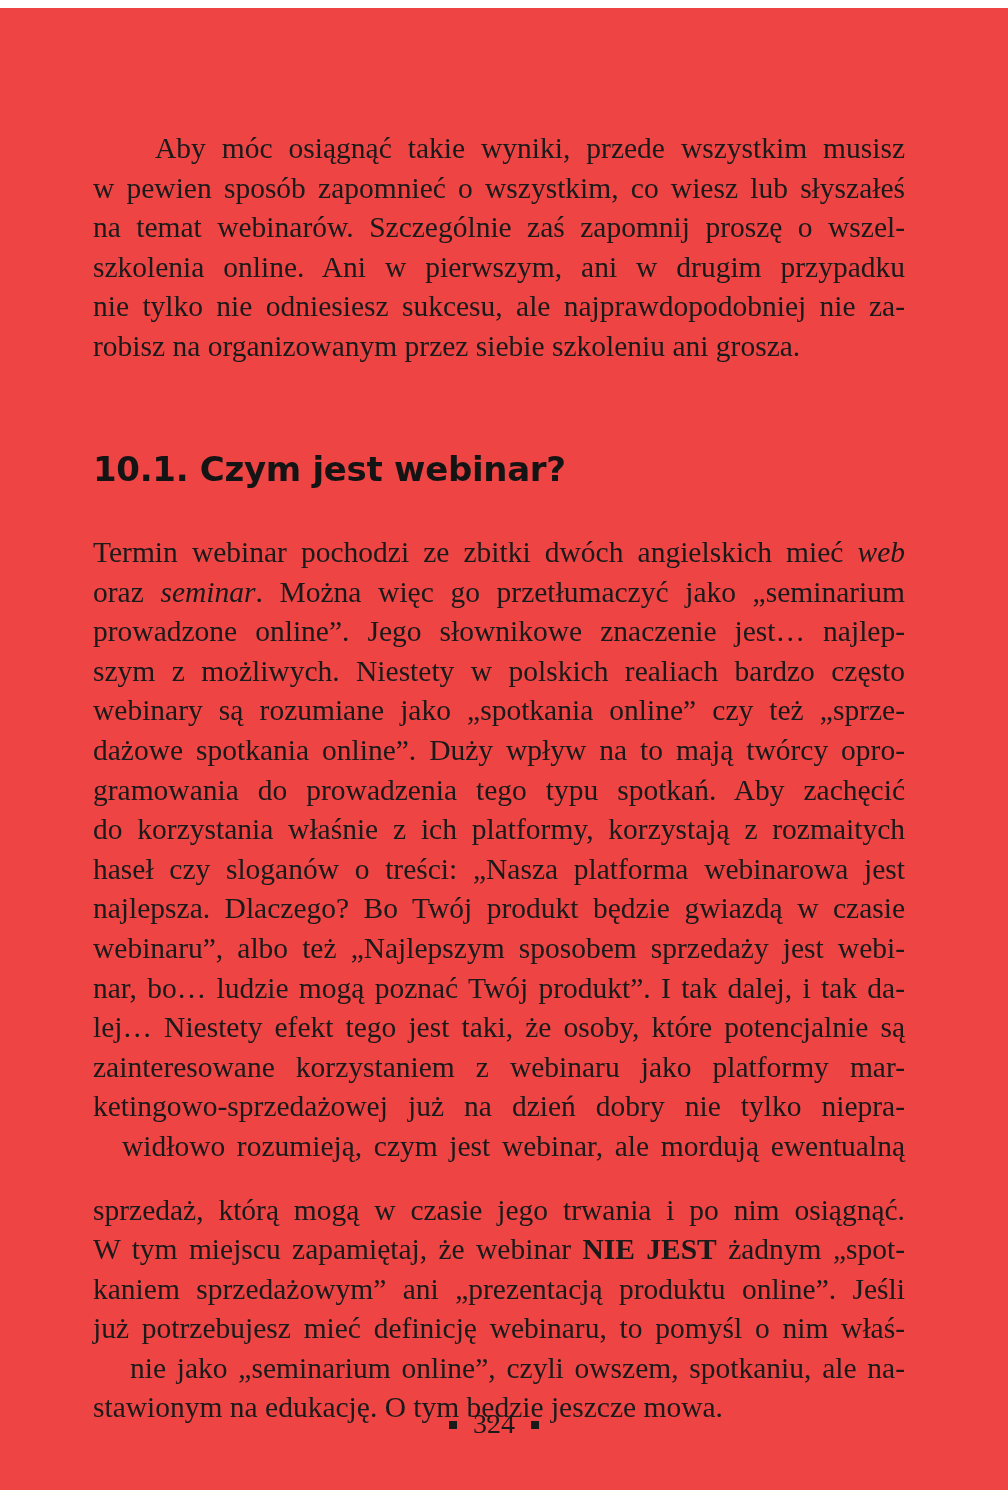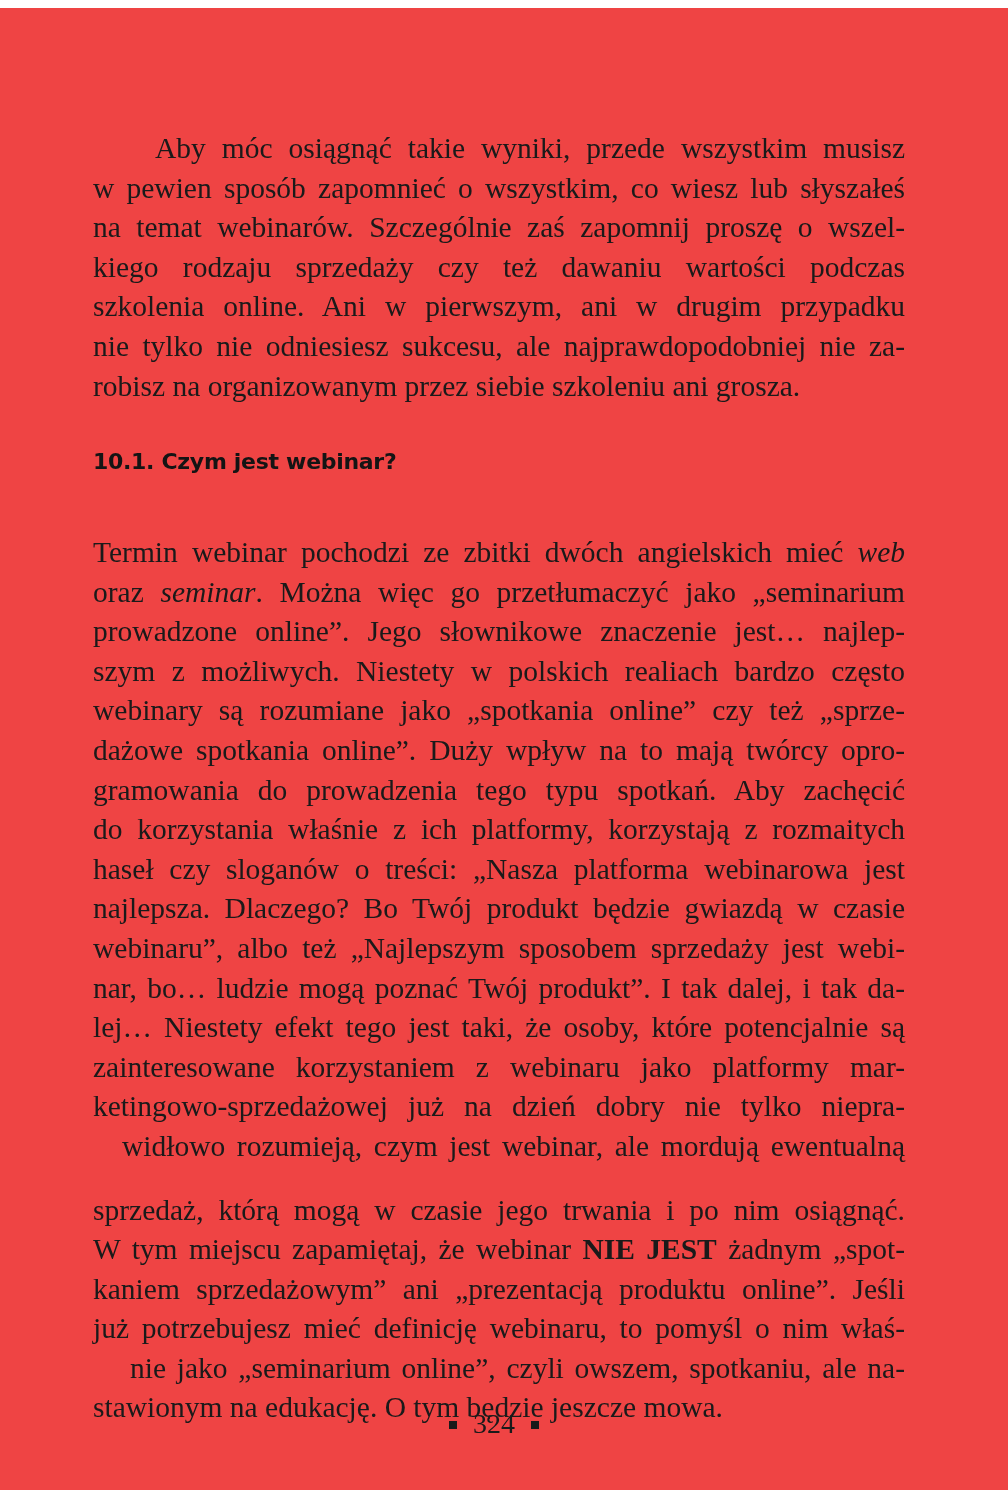--- a/index.html
+++ b/index.html
@@ -25,21 +25,21 @@
   .line.last { text-align-last: left; }
   .line.indent { padding-left: 62px; }
   #p1 { top: 121px; }
   #p2 { top: 525px; }
   .heading {
     position: absolute;
     left: 93px;
     top: 441px;
     font-family: "DejaVu Sans", "Liberation Sans", sans-serif;
     font-weight: bold;
-    font-size: 22px;
+    font-size: 34px;
     color: #141414;
     letter-spacing: -0.3px;
   }
   .folio {
     position: absolute;
     left: 0; width: 988px;
     top: 1400px;
     text-align: center;
     font-family: "Liberation Serif", "DejaVu Serif", serif;
     font-size: 28px;
@@ -58,21 +58,20 @@
 </style>
 </head>
 <body>
 
 <div class="page">
 
   <div class="para" id="p1">
     <span class="line indent" style="white-space: normal;">Aby móc osiągnąć takie wyniki, przede wszystkim musisz</span>
     <span class="line" style="white-space: normal;">w pewien sposób zapomnieć o wszystkim, co wiesz lub słyszałeś</span>
     <span class="line" style="white-space: normal;">na temat webinarów. Szczególnie zaś zapomnij proszę o wszel-</span>
-    <span class="line" style="white-space: normal;">kiego rodzaju sprzedaży czy też dawaniu wartości podczas</span>
     <span class="line" style="white-space: normal;">szkolenia online. Ani w pierwszym, ani w drugim przypadku</span>
     <span class="line" style="white-space: normal;">nie tylko nie odniesiesz sukcesu, ale najprawdopodobniej nie za-</span>
     <span class="line last" style="white-space: normal;">robisz na organizowanym przez siebie szkoleniu ani grosza.</span>
   </div>
 
   <div class="heading">10.1. Czym jest webinar?</div>
 
   <div class="para" id="p2">
     <span class="line" style="white-space: normal;"><span>Termin webinar pochodzi ze zbitki dwóch angielskich mieć </span><em>web</em></span>
     <span class="line" style="white-space: normal;"><span>oraz </span><em>seminar</em><span>. Można więc go przetłumaczyć jako „seminarium</span></span>

